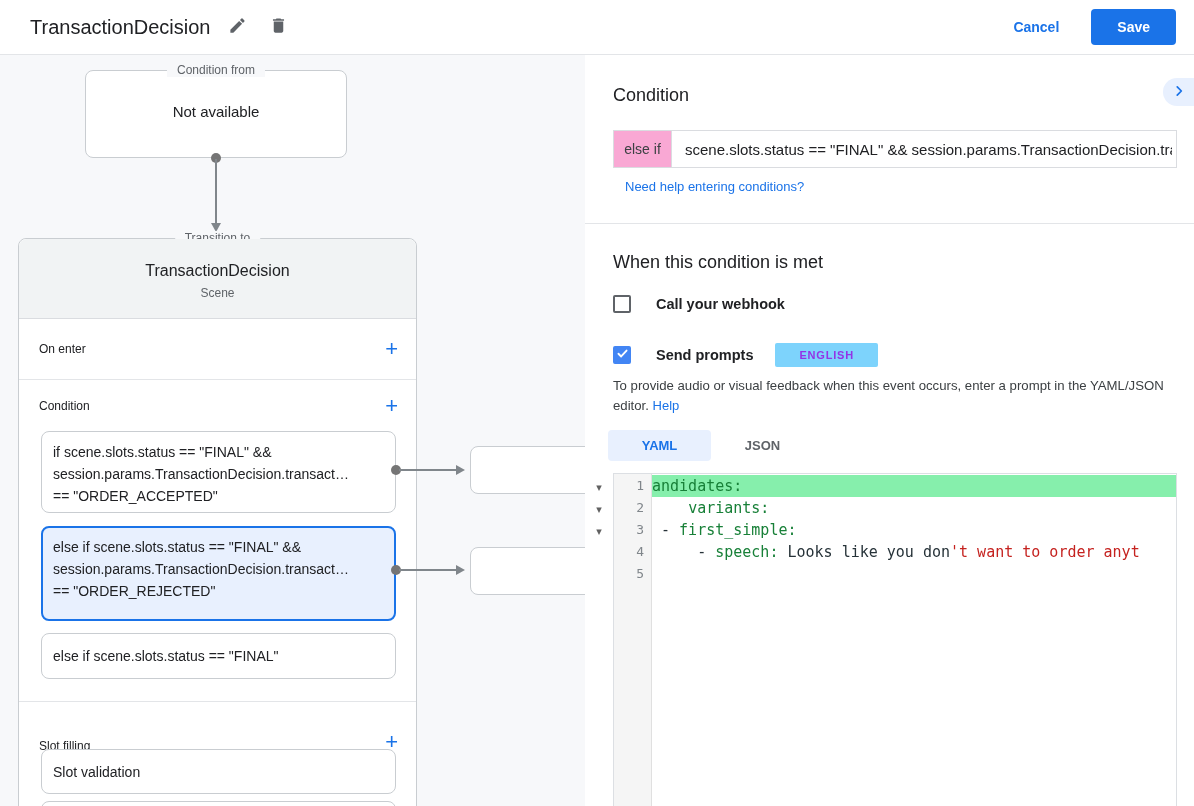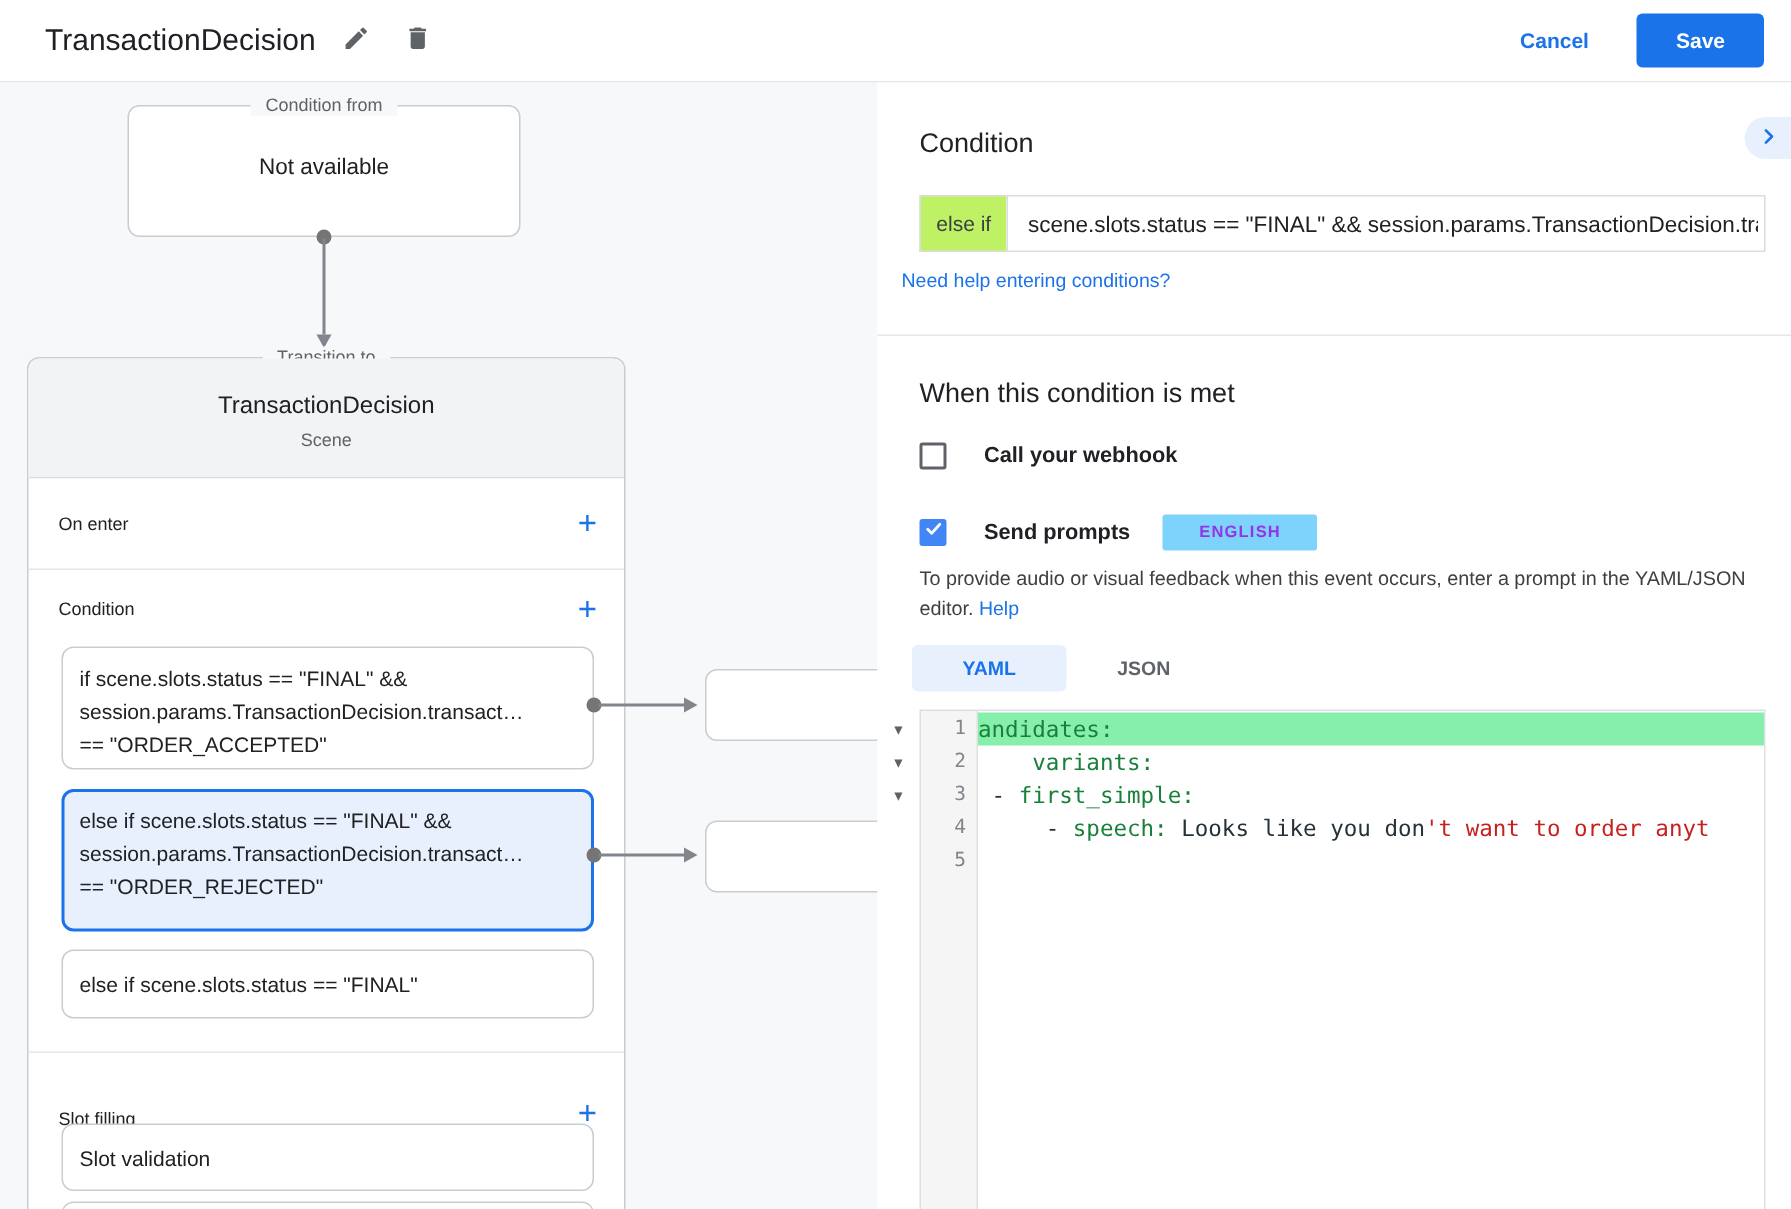--- a/index.html
+++ b/index.html
@@ -59,27 +59,27 @@
     border:1px solid #c9cdd1; border-radius:8px; }
 
   
   .panel { position:absolute; left:585px; top:55px; width:609px; height:751px;
     background:#fff; overflow:hidden; }
   .panel-heading { position:absolute; left:28px; font-size:18px; color:#202124; }
   .chevron-btn { position:absolute; right:0; top:23px; width:31px; height:28px;
     background:#e8f0fe; border:none; border-radius:14px 0 0 14px; cursor:pointer;
     display:flex; align-items:center; justify-content:center; }
   .cond-field { position:absolute; left:28px; top:75px; width:564px; height:38px; display:flex; }
-  .cond-prefix { width:58px; background:#bef264; border:1px solid #dadce0; border-right:none;
+  .cond-prefix { width:58px; background:#f9a8d4; border:1px solid #dadce0; border-right:none;
     display:flex; align-items:center; justify-content:center; font-size:14px; color:#3c4043; }
   .cond-input { flex:1; border:1px solid #dadce0; background:#fff; font-size:15px;
     color:#202124; padding:0 4px 0 13px; font-family:inherit; outline:none;
     white-space:nowrap; overflow:hidden; }
   .link { color:#1a73e8; font-size:13px; text-decoration:none; cursor:pointer; }
-  .help-link { position:absolute; left:16px; top:124px; }
+  .help-link { position:absolute; left:40px; top:124px; }
   .panel-divider { position:absolute; left:0; top:168px; width:609px; border-top:1px solid #e3e5e8; }
 
   .check-row { position:absolute; left:28px; display:flex; align-items:center; }
   .checkbox { width:18px; height:18px; border:2px solid #5f6368; border-radius:2px;
     background:#fff; cursor:pointer; flex:none; }
   .checkbox.checked { background:#4285f4; border-color:#4285f4;
     display:flex; align-items:center; justify-content:center; }
   .check-label { font-size:14.5px; font-weight:700; color:#202124; margin-left:25px; }
   .lang-badge { margin-left:22px; background:#7dd3fc; color:#9334e6; font-size:11px;
     font-weight:700; letter-spacing:0.8px; padding:6px 24px; border-radius:2px; }

